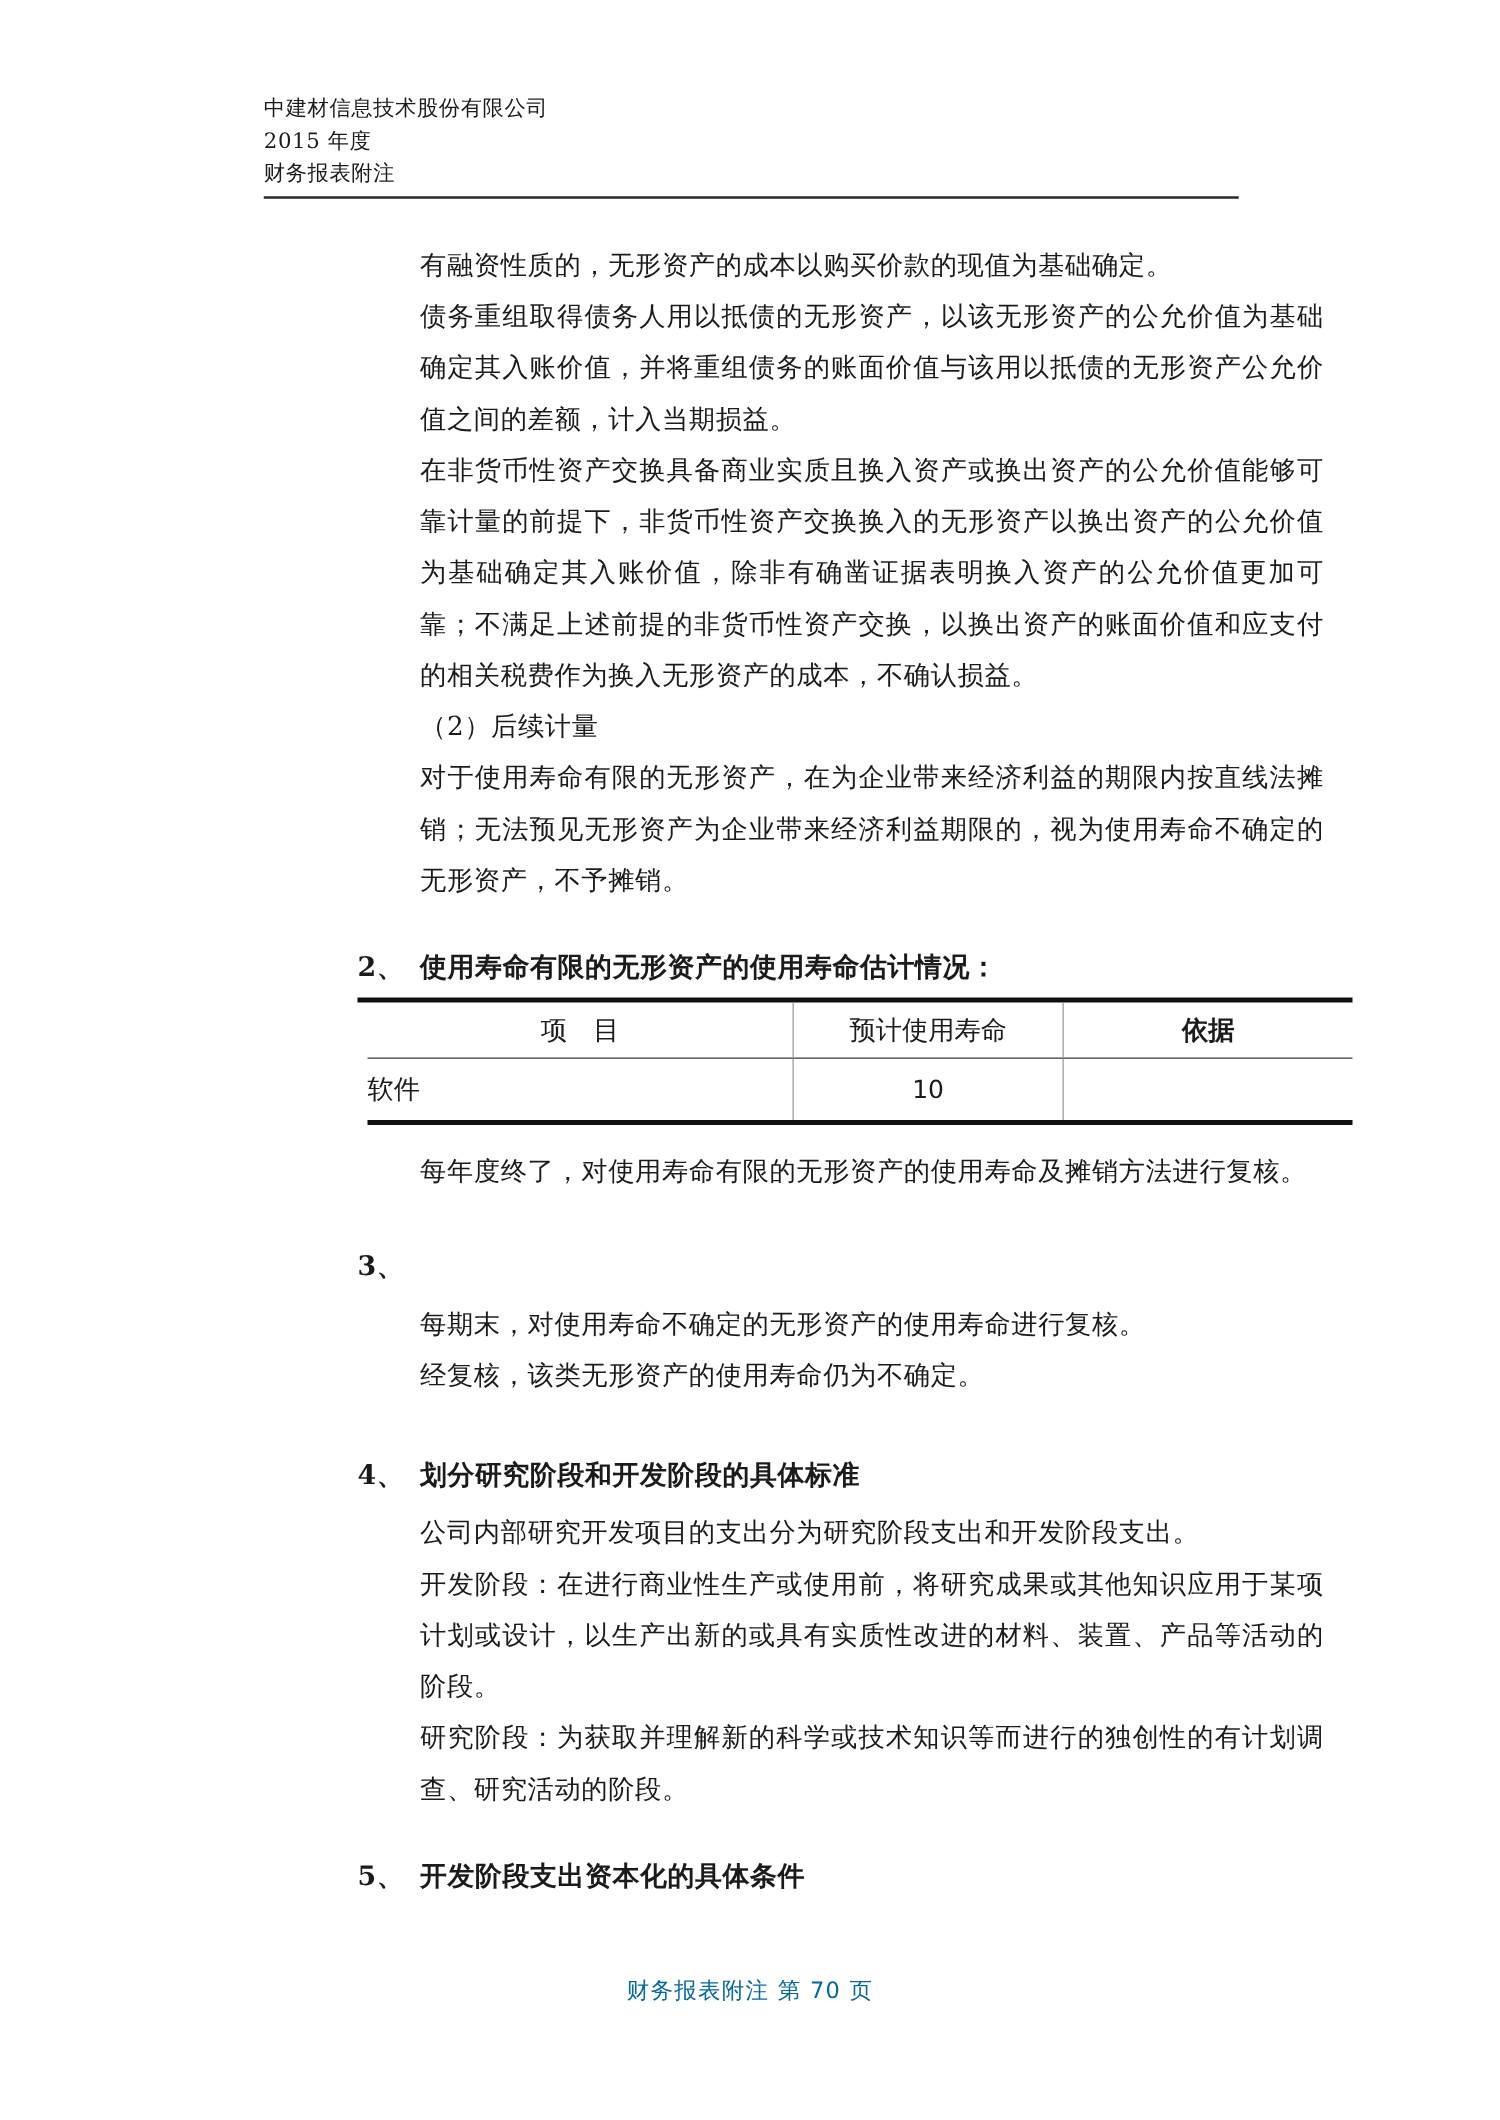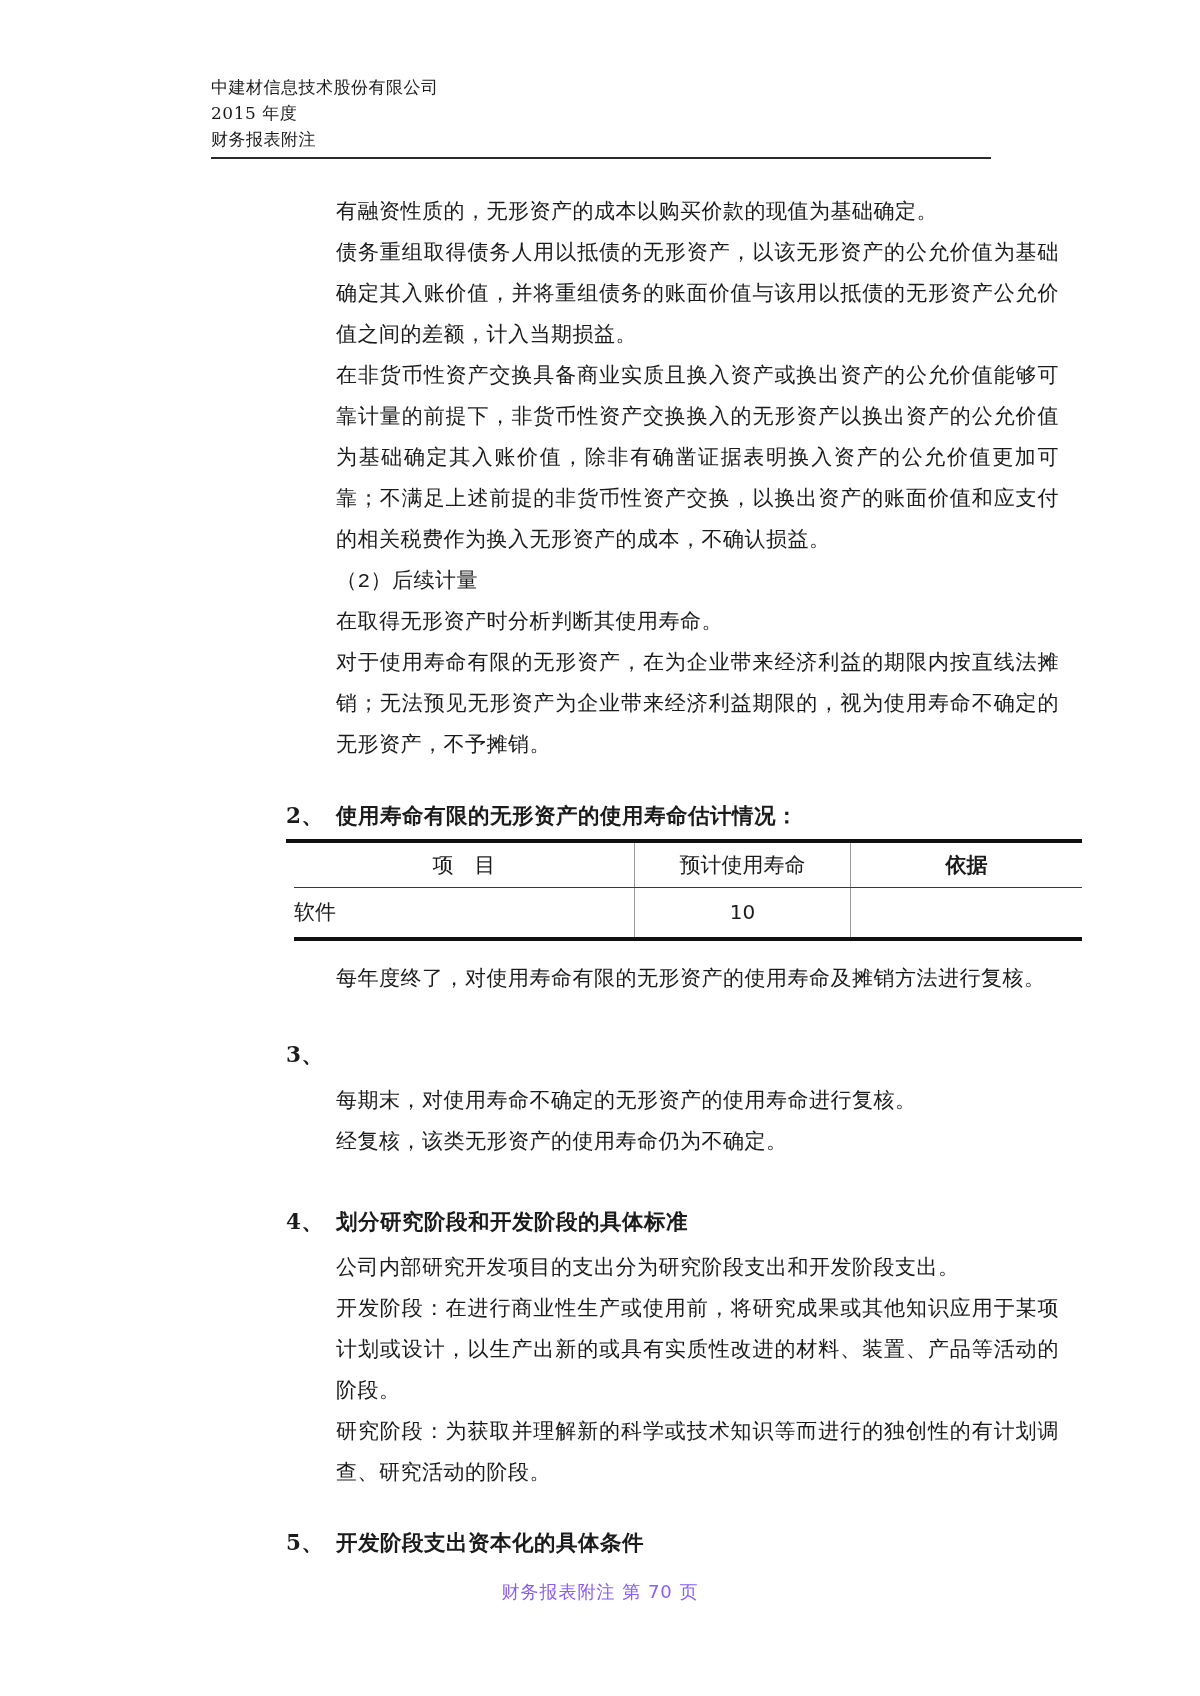--- a/index.html
+++ b/index.html
@@ -21,21 +21,20 @@
     border-bottom: 2px solid #2b2b2b;
     padding-bottom: 5px;
     font-size: 17px;
     line-height: 26px;
     letter-spacing: 0.5px;
   }
   
   .intro {
     margin: 33px 0 0 262px;
     width: 723px;
-    font-family: Liberation Mono, monospace;
   }
   .body-p {
     font-size: 21px;
     line-height: 41px;
     text-align: justify;
     letter-spacing: 0.5px;
   }
   
   .section { margin-left: 212px; }
   .sec2 { margin-top: 36px; }
@@ -83,41 +82,40 @@
   .t-data .t-cell { padding: 11px 0 12px; }
   .num { font-family: "DejaVu Sans", "Liberation Sans", sans-serif; font-size: 20px; }
   
   .page-footer {
     position: absolute;
     left: 0; right: 0;
     top: 1580px;
     text-align: center;
     font-size: 18px;
     letter-spacing: 1px;
-    color: #8b5cf6;
+    color: #0369a1;
   }
   .page-footer .num { font-size: 18px; }
 </style>
 </head>
 <body>
 
 <div class="page">
 
   <div class="doc-header">
     <div>中建材信息技术股份有限公司</div>
     <div>2015 年度</div>
     <div>财务报表附注</div>
   </div>
 
   <div class="intro">
     <p class="body-p">有融资性质的，无形资产的成本以购买价款的现值为基础确定。</p>
     <p class="body-p">债务重组取得债务人用以抵债的无形资产，以该无形资产的公允价值为基础确定其入账价值，并将重组债务的账面价值与该用以抵债的无形资产公允价值之间的差额，计入当期损益。</p>
     <p class="body-p">在非货币性资产交换具备商业实质且换入资产或换出资产的公允价值能够可靠计量的前提下，非货币性资产交换换入的无形资产以换出资产的公允价值为基础确定其入账价值，除非有确凿证据表明换入资产的公允价值更加可靠；不满足上述前提的非货币性资产交换，以换出资产的账面价值和应支付的相关税费作为换入无形资产的成本，不确认损益。</p>
     <p class="body-p">（2）后续计量</p>
-    <p class="body-p">在取得无形资产时分析判断其使用寿命。</p>
     <p class="body-p">对于使用寿命有限的无形资产，在为企业带来经济利益的期限内按直线法摊销；无法预见无形资产为企业带来经济利益期限的，视为使用寿命不确定的无形资产，不予摊销。</p>
   </div>
 
   <div class="section sec2">
     <div class="sec-head underlined">
       <span class="sec-num">2、</span>
       <span class="sec-title">使用寿命有限的无形资产的使用寿命估计情况：</span>
     </div>
     <div class="fin-table">
       <div class="t-row t-header">

